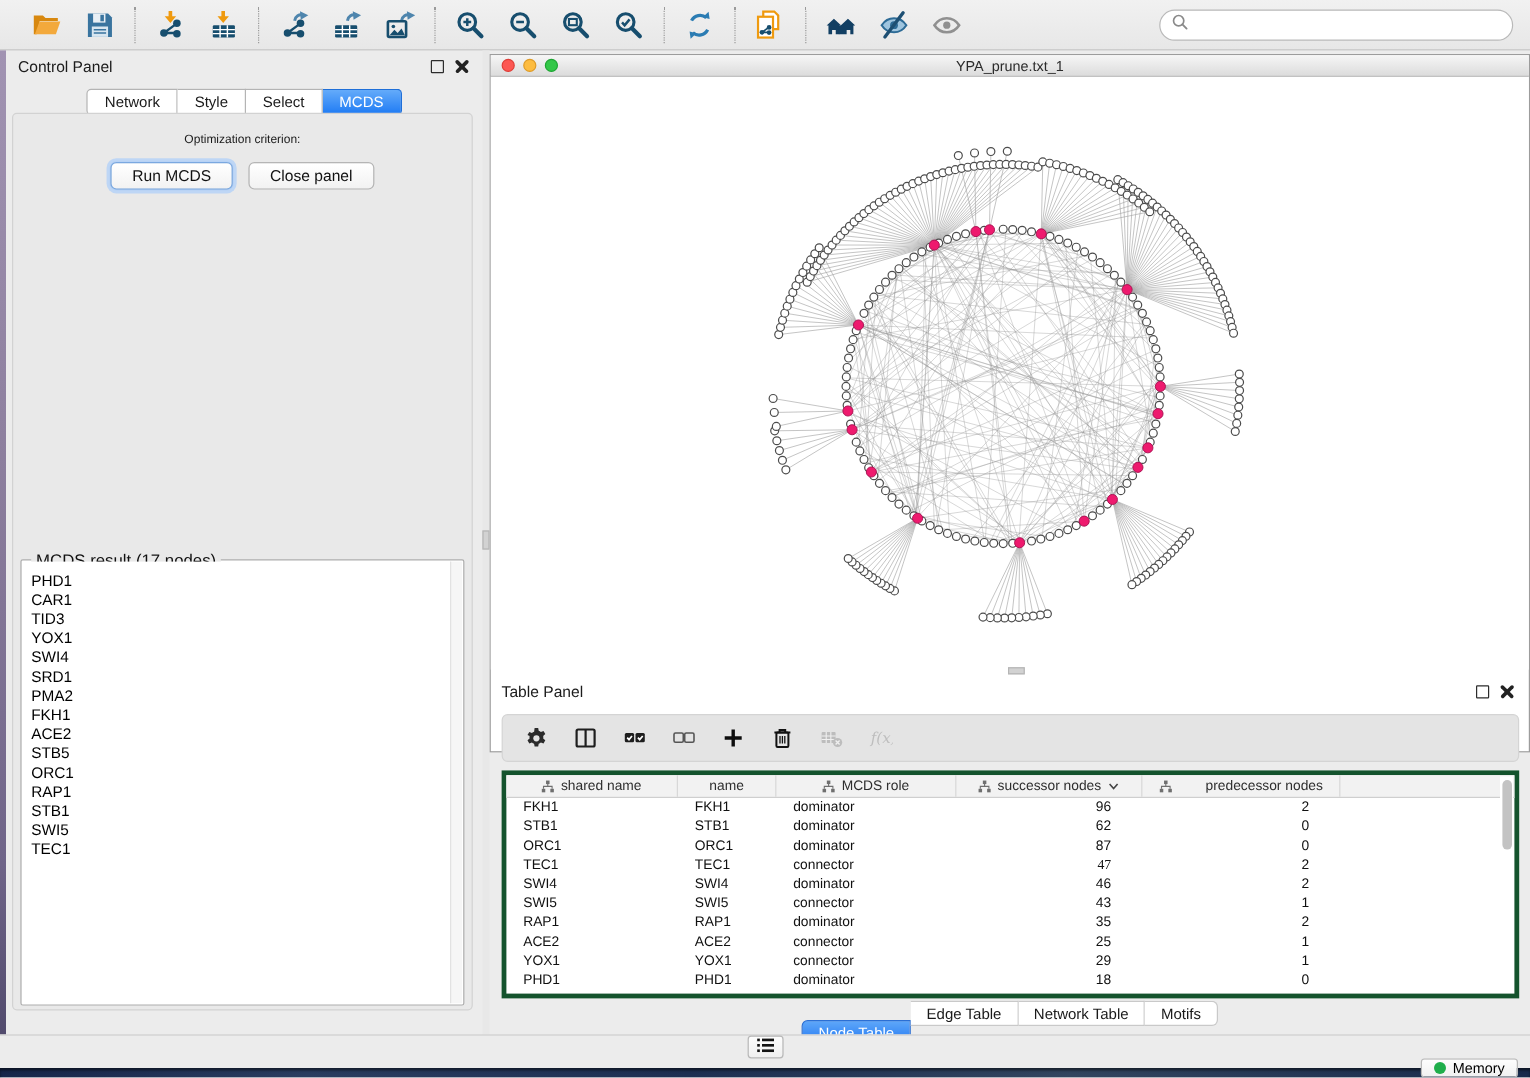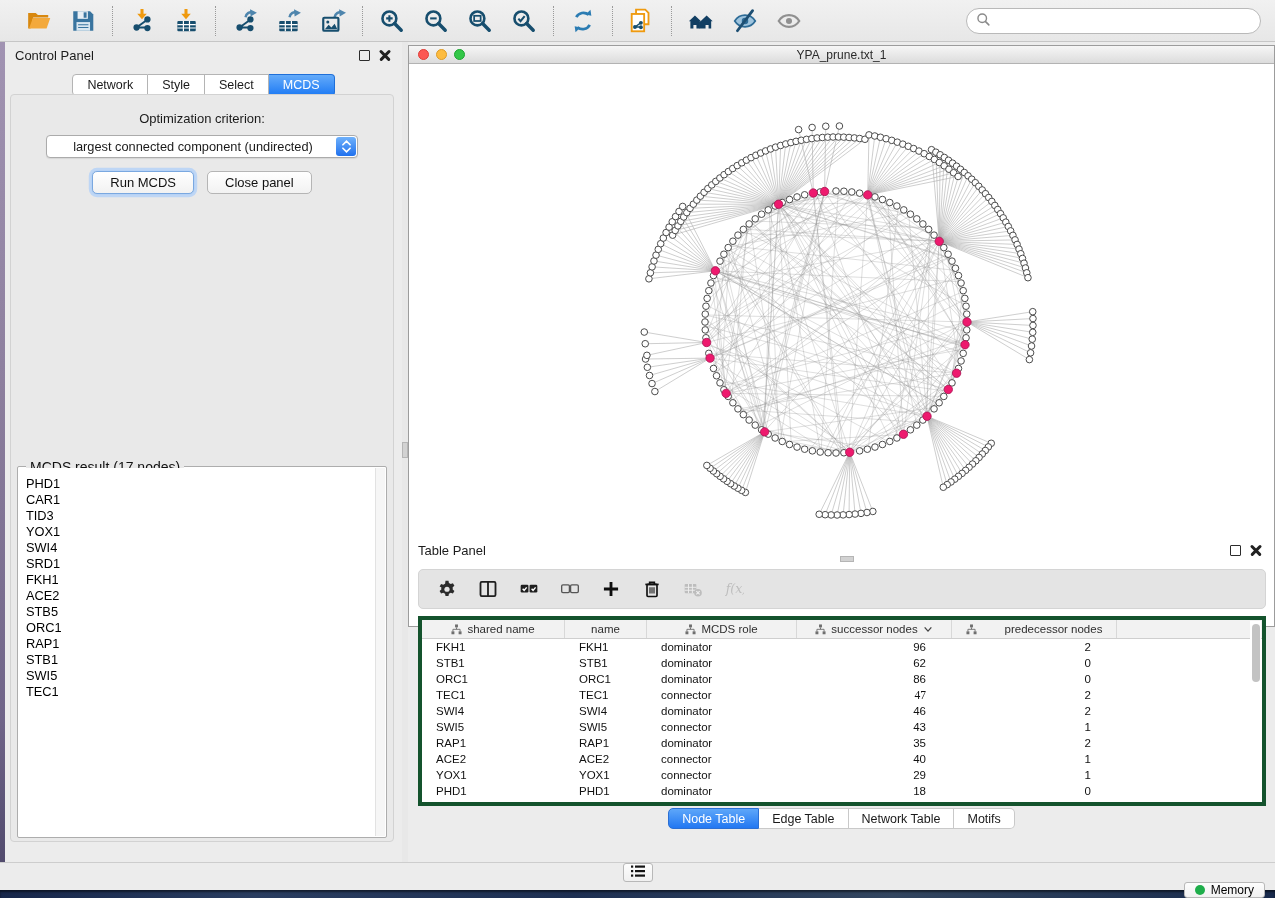--- a/index.html
+++ b/index.html
@@ -39,21 +39,21 @@
 
   .ctab-row { display:flex; justify-content:center; margin-top:6px; }
   .ctab { height:22px; padding:0 14px; font-size:12.5px; display:flex; align-items:center;
     background:#fff; border:1px solid #b4b4b4; border-left:none; color:#1a1a1a; cursor:pointer; }
   .ctab:first-child { border-left:1px solid #b4b4b4; border-radius:4px 0 0 4px; }
   .ctab:last-child { border-radius:0 4px 4px 0; }
   .ctab.selected { background:linear-gradient(#64abfa,#1f7bf4); border-color:#1f6fd8; color:#fff; }
 
   .ctab-content { position:absolute; left:5px; top:52px; width:384px; height:748px;
     background:#e9e9e9; border:1px solid #d2d2d2; border-radius:4px; }
-  .opt-label { text-align:center; margin-top:16px; font-size:13px; }
+  .opt-label { text-align:center; margin-top:16px; font-size:10px; }
   .selectbox { position:relative; margin:9px auto 0; width:312px; height:23px; background:#fff;
     border:1px solid #ababab; border-radius:4px; display:flex; align-items:center; cursor:pointer;
     box-shadow:0 1px 1px rgba(0,0,0,.08); }
   .selectbox .sel-text { flex:1; text-align:center; font-size:12.8px; padding-right:18px; }
   .sel-stepper { position:absolute; right:1px; top:1px; width:20px; height:19px;
     background:linear-gradient(#6fb1fb,#2071ee); border-radius:3px; display:flex; flex-direction:column;
     align-items:center; justify-content:center; gap:1px; }
   .sel-stepper svg { width:9px; height:6px; display:block; }
   .btn-row { display:flex; justify-content:center; gap:13px; margin-top:13px; }
   .mac-btn { height:23px; padding:0 17px; font-size:13px; background:linear-gradient(#ffffff,#f2f2f2);
@@ -84,42 +84,42 @@
   .tl.yellow { background:#fdbc40; border:1px solid #de9b27; }
   .tl.green { background:#33c748; border:1px solid #1da532; }
   .net-title { position:absolute; left:0; right:0; text-align:center; font-size:12px; color:#2b2b2b; }
   #net-svg { display:block; background:#fff; }
   #net-svg .chord { stroke:#909090; stroke-width:.7; opacity:.42; }
   #net-svg .fan-edge { stroke:#a8a8a8; stroke-width:.7; opacity:.8; }
   #net-svg circle.ring { fill:#fff; stroke:#4c4c4c; stroke-width:1; }
   #net-svg circle.hub { stroke:#a91152; stroke-width:.8; }
 
   
-  .table-panel { position:absolute; left:408px; top:537px; width:867px; height:297px; }
+  .table-panel { position:absolute; left:408px; top:563px; width:867px; height:297px; }
   .tp-toolbar { position:absolute; left:10px; top:32px; width:848px; height:40px; background:#e4e4e4;
     border:1px solid #d4d4d4; border-radius:5px; display:flex; align-items:center; gap:17px; padding:0 16px; }
   .tp-toolbar .icon-btn { width:24px; height:24px; }
   .tp-toolbar .icon-btn.disabled { opacity:.45; cursor:default; }
 
   .tp-table { position:absolute; left:10px; top:79px; width:848px; height:190px; background:#fff;
     border:4px solid #14532d; }
   .tp-header { display:flex; height:19px; background:#f2f2f2; border-bottom:1px solid #cfcfcf; }
   .tp-hcell { display:flex; align-items:center; justify-content:center; gap:5px; font-size:11.5px; color:#2e2e2e;
     border-right:1px solid #d8d8d8; height:100%; cursor:pointer; }
   .tp-hcell svg { width:11px; height:11px; }
   .tp-row { display:flex; height:16px; align-items:center; }
   .tp-cell { font-size:11.5px; color:#111; padding:0 14px; overflow:hidden; white-space:nowrap; }
   .tp-cell.num { text-align:right; padding-right:26px; }
   .tp-scroll { position:absolute; top:1px; right:1px; bottom:1px; width:11px; background:#fff; }
   .tp-thumb { position:absolute; top:3px; right:1.5px; width:8px; height:58px; background:#c3c3c3; border-radius:4px; }
 
   .tp-tabs { position:absolute; left:0; width:867px; top:271px; display:flex; justify-content:center; }
   .ttab { height:21px; padding:0 13px; font-size:12.5px; display:flex; align-items:center; background:#fff;
     border:1px solid #c9c9c9; border-left:none; color:#1a1a1a; cursor:pointer; }
-  .ttab:first-child { border-left:1px solid #c9c9c9; border-radius:5px 0 0 5px; }
+  .ttab:first-child { border-left:1px solid #c9c9c9; border-radius:5px 0 0 5px;margin-top:16px; }
   .ttab:last-child { border-radius:0 5px 5px 0; }
   .ttab.selected { background:linear-gradient(#5ea7f9,#2277f2); border-color:#2b6fd4; color:#fff; }
 
   
   .statusbar { position:absolute; left:0; top:862px; width:1275px; height:28px; background:#ececec;
     border-top:1px solid #cdcdcd; display:flex; align-items:center; padding:0 10px;flex-direction:column; }
   .status-left-btn { width:30px; height:22px; background:linear-gradient(#fdfdfd,#f0f0f0); border:1px solid #b8b8b8;
     border-radius:3px; display:flex; align-items:center; justify-content:center; cursor:pointer; }
   .status-left-btn svg { width:16px; height:14px; }
   .memory-btn { margin-left:auto; height:21px; padding:0 10px; display:flex; align-items:center; gap:6px;
@@ -301,44 +301,34 @@
     </span>
   </div>
   <div class="ctab-row" id="ctab-row">
       <div class="ctab">Network</div>
       <div class="ctab">Style</div>
       <div class="ctab">Select</div>
       <div class="ctab selected">MCDS</div>
     </div>
   <div class="ctab-content">
     <div class="opt-label">Optimization criterion:</div>
-    <div class="selectbox">
-      <span class="sel-text">largest connected component (undirected)</span>
-      <span class="sel-stepper">
-        <svg viewBox="0 0 10 6">
-            <path d="M1 5l4-4 4 4" fill="none" stroke="#fff" stroke-width="1.8" stroke-linecap="round"></path>
-          </svg>
-        <svg viewBox="0 0 10 6">
-            <path d="M1 1l4 4 4-4" fill="none" stroke="#fff" stroke-width="1.8" stroke-linecap="round"></path>
-          </svg>
-      </span>
-    </div>
     <div class="btn-row">
       <button class="mac-btn focused">Run MCDS</button>
       <button class="mac-btn">Close panel</button>
     </div>
     <div class="mcds-fieldset">
       <span class="mcds-legend">MCDS result (17 nodes)</span>
       <div class="mcds-list" id="mcds-list">
           <div class="mcds-item">PHD1</div>
           <div class="mcds-item">CAR1</div>
           <div class="mcds-item">TID3</div>
           <div class="mcds-item">YOX1</div>
           <div class="mcds-item">SWI4</div>
           <div class="mcds-item">SRD1</div>
+          <div class="mcds-item">PMA2</div>
           <div class="mcds-item">FKH1</div>
           <div class="mcds-item">ACE2</div>
           <div class="mcds-item">STB5</div>
           <div class="mcds-item">ORC1</div>
           <div class="mcds-item">RAP1</div>
           <div class="mcds-item">STB1</div>
           <div class="mcds-item">SWI5</div>
           <div class="mcds-item">TEC1</div>
         </div>
       <div class="mcds-scroll"></div>
@@ -1144,21 +1134,21 @@
           <div class="tp-cell" style="width: 143px;">STB1</div>
           <div class="tp-cell" style="width: 82px;">STB1</div>
           <div class="tp-cell" style="width: 150px;">dominator</div>
           <div class="tp-cell num" style="width: 155px;">62</div>
           <div class="tp-cell num" style="width: 165px;">0</div>
         </div>
         <div class="tp-row">
           <div class="tp-cell" style="width: 143px;">ORC1</div>
           <div class="tp-cell" style="width: 82px;">ORC1</div>
           <div class="tp-cell" style="width: 150px;">dominator</div>
-          <div class="tp-cell num" style="width: 155px;">86</div>
+          <div class="tp-cell num" style="width: 155px;">87</div>
           <div class="tp-cell num" style="width: 165px;">0</div>
         </div>
         <div class="tp-row">
           <div class="tp-cell" style="width: 143px;">TEC1</div>
           <div class="tp-cell" style="width: 82px;">TEC1</div>
           <div class="tp-cell" style="width: 150px;">connector</div>
           <div class="tp-cell num" style="width: 155px; font-family: Liberation Serif, serif;">47</div>
           <div class="tp-cell num" style="width: 165px;">2</div>
         </div>
         <div class="tp-row">
@@ -1179,21 +1169,21 @@
           <div class="tp-cell" style="width: 143px;">RAP1</div>
           <div class="tp-cell" style="width: 82px;">RAP1</div>
           <div class="tp-cell" style="width: 150px;">dominator</div>
           <div class="tp-cell num" style="width: 155px;">35</div>
           <div class="tp-cell num" style="width: 165px;">2</div>
         </div>
         <div class="tp-row">
           <div class="tp-cell" style="width: 143px;">ACE2</div>
           <div class="tp-cell" style="width: 82px;">ACE2</div>
           <div class="tp-cell" style="width: 150px;">connector</div>
-          <div class="tp-cell num" style="width: 155px;">40</div>
+          <div class="tp-cell num" style="width: 155px;">25</div>
           <div class="tp-cell num" style="width: 165px;">1</div>
         </div>
         <div class="tp-row">
           <div class="tp-cell" style="width: 143px;">YOX1</div>
           <div class="tp-cell" style="width: 82px;">YOX1</div>
           <div class="tp-cell" style="width: 150px;">connector</div>
           <div class="tp-cell num" style="width: 155px;">29</div>
           <div class="tp-cell num" style="width: 165px;">1</div>
         </div>
         <div class="tp-row">

